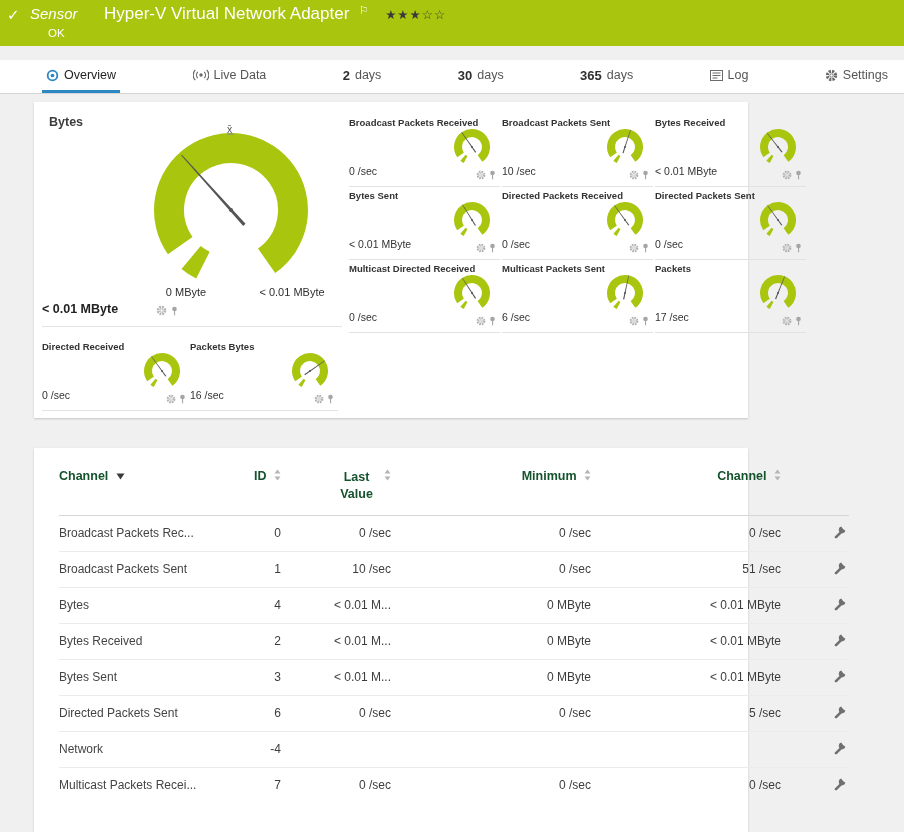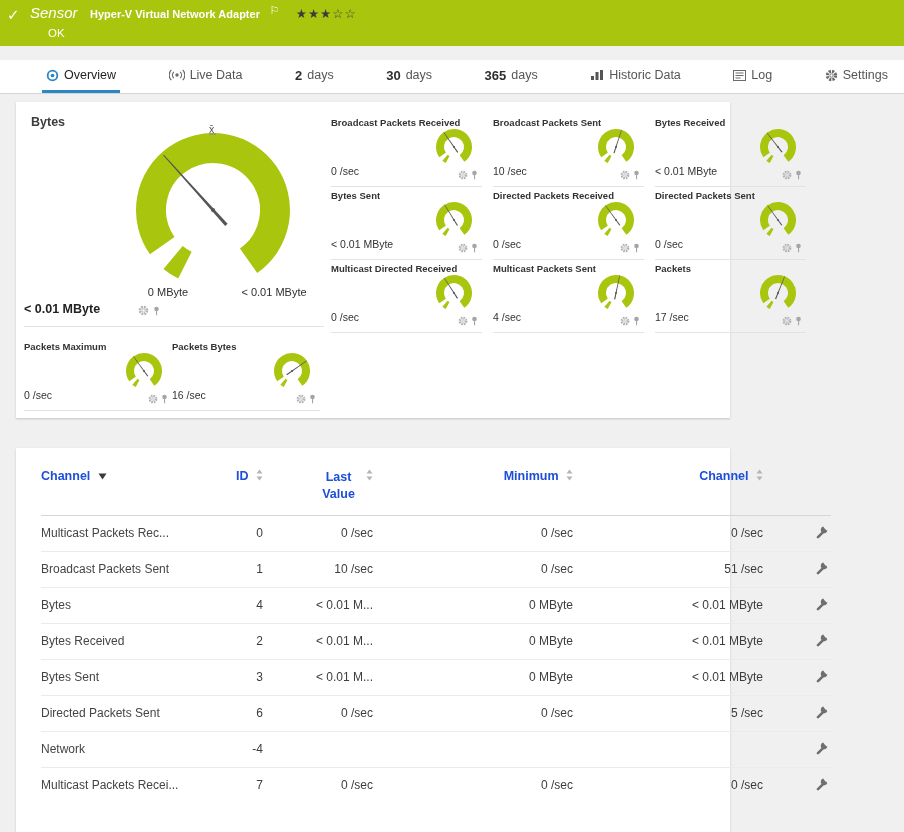--- a/index.html
+++ b/index.html
@@ -5,58 +5,58 @@
   html,body{margin:0;padding:0;}
   body{
     width:904px;height:832px;overflow:hidden;background:#f0f0f0;
     font-family:"Liberation Sans","DejaVu Sans",sans-serif;
     -webkit-font-smoothing:antialiased;
   }
   
   .topbar{position:relative;height:46px;background:#a9c50e;color:#fff;}
   .check{position:absolute;left:7px;top:6px;font-size:15px;font-weight:bold;}
   .titlerow{position:absolute;left:30px;top:4px;white-space:nowrap;}
-  .kind{font-style:italic;font-size:15px;margin-right:8px;}
-  .sensor-title{font-weight:bold;font-size:11px;}
+  .kind{font-style:italic;font-size:15px;margin-right:22px;}
+  .sensor-title{font-weight:normal;font-size:17px;}
   .flag{font-size:11px;vertical-align:top;margin-left:5px;cursor:pointer;}
   .stars{color:#3a3a3a;font-size:12.5px;margin-left:12px;letter-spacing:1px;cursor:pointer;}
   .status-ok{position:absolute;left:48px;top:27px;font-weight:normal;font-size:11.5px;}
   
   .tabs{margin-top:14px;background:#fff;border-bottom:1px solid #d4d4d4;height:33px;
         display:flex;justify-content:space-between;align-items:stretch;padding:0 12px 0 42px;}
   .tab{display:flex;align-items:center;gap:5px;font-size:12.5px;color:#555;
        padding:8px 4px;cursor:pointer;border-bottom:3px solid transparent;white-space:nowrap;}
   .tab.active{color:#1f1f1f;border-bottom-color:#2d87c3;}
   .tab .num{font-weight:bold;color:#2f2f2f;font-size:13px;}
   .ticon{display:flex;align-items:center;}
   
-  .card{background:#fff;width:714px;margin-left:16px;box-shadow:0 1px 2px rgba(0,0,0,.18);}
+  .card{background:#fff;width:714px;margin-left:34px;box-shadow:0 1px 2px rgba(0,0,0,.18);}
   .gauges{position:relative;height:316px;margin-top:8px;}
   
   .bg-label{position:absolute;left:15px;top:13px;font-weight:bold;font-size:12.5px;color:#3d3d3d;}
   .big-gauge{position:absolute;left:92px;top:18px;cursor:pointer;}
   .mean-label{position:absolute;left:193px;top:21px;font-size:10.5px;color:#555;}
   .scale-min{position:absolute;left:116px;top:184px;width:72px;text-align:center;font-size:11px;color:#2f2f2f;}
   .scale-max{position:absolute;left:208px;top:184px;width:100px;text-align:center;font-size:11px;color:#2f2f2f;}
   .bg-value{position:absolute;left:8px;top:200px;font-weight:bold;font-size:12.5px;color:#222;}
   .bg-icons{position:absolute;right:570px;top:203px;display:flex;gap:4px;align-items:center;}
   .bg-sep{position:absolute;left:8px;top:224px;width:300px;border-bottom:1px solid #e2e2e2;}
   
-  .mini-grid{position:absolute;left:315px;top:12px;display:grid;grid-template-columns:repeat(3,151px);grid-auto-rows:73px;column-gap:11px;}
+  .mini-grid{position:absolute;left:315px;top:12px;display:grid;grid-template-columns:repeat(3,151px);grid-auto-rows:73px;column-gap:2px;}
   .bottom-grid{position:absolute;left:8px;top:236px;display:grid;grid-template-columns:repeat(2,148px);grid-auto-rows:73px;}
   .tile{position:relative;border-bottom:1px solid #e2e2e2;overflow:visible;}
   .tile-title{font-size:9.5px;font-weight:bold;color:#333;padding-top:3px;white-space:nowrap;}
   .tile-gauge{position:absolute;right:5px;top:11px;cursor:pointer;line-height:0;}
   .tile-value{position:absolute;left:0;bottom:9px;font-size:10.5px;color:#333;}
   .tile-icons{position:absolute;right:4px;bottom:6px;display:flex;gap:3px;align-items:center;}
   .tile-icons span{cursor:pointer;line-height:0;}
   
   .table-card{margin-top:30px;padding:16px 0 20px 0;min-height:400px;}
   table.channels{border-collapse:collapse;margin-left:25px;width:790px;font-size:12px;color:#3c3c3c;table-layout:fixed;}
-  .channels th{font-size:12.5px;color:#1d4ed8;font-weight:bold;text-align:right;vertical-align:top;
+  .channels th{font-size:12.5px;color:#14532d;font-weight:bold;text-align:right;vertical-align:top;
                padding:5px 8px 12px 0;border-bottom:1px solid #d6d6d6;}
   .channels th.h-channel{text-align:left;}
   .channels td{border-top:1px solid #ebebeb;padding:9px 8px 9px 0;}
   .channels tr:first-child td{border-top:none;}
   .channels td.c-channel{text-align:left;color:#444;cursor:pointer;}
   .channels td.c-num{text-align:right;}
   .channels td.c-tools{text-align:right;padding-right:2px;}
   .sorticon{margin-left:4px;vertical-align:top;display:inline-block;}
   .wrapb{display:inline-block;width:40px;text-align:center;line-height:1.35;}
   .wrench{cursor:pointer;line-height:0;display:inline-block;}
@@ -100,28 +100,20 @@
         <span class="num">2</span>
         <span>days</span>
       </div>
       <div class="tab">
         <span class="num">30</span>
         <span>days</span>
       </div>
       <div class="tab">
         <span class="num">365</span>
         <span>days</span>
-      </div>
-      <div class="tab">
-        <span class="ticon">
-          <svg width="14" height="12" viewBox="0 0 14 12">
-            <path d="M1 11 V7 H4 V11 M5.5 11 V3 H8.5 V11 M10 11 V1 H13 V11 Z" fill="#555"></path>
-          </svg>
-        </span>
-        <span>Historic Data</span>
       </div>
       <div class="tab">
         <span class="ticon">
           <svg width="13" height="11" viewBox="0 0 13 11">
             <rect x="0.5" y="0.5" width="12" height="10" fill="none" stroke="#6b6b6b"></rect>
             <line x1="2.5" y1="3" x2="10.5" y2="3" stroke="#6b6b6b"></line>
             <line x1="2.5" y1="5.5" x2="10.5" y2="5.5" stroke="#6b6b6b"></line>
             <line x1="2.5" y1="8" x2="7.5" y2="8" stroke="#6b6b6b"></line>
           </svg>
         </span>
@@ -322,21 +314,21 @@
         <div class="tile">
           <div class="tile-title">Multicast Packets Sent</div>
           <div class="tile-gauge"><svg width="46" height="42" viewBox="0 0 46 42">
               <path d="M 11.5 30.0 A 14 14 0 1 1 31.0 33.5" fill="none" stroke="#a9c50e" stroke-width="8"></path>
               <path d="M 16.6 34.5 A 14 14 0 0 1 14.0 32.7" fill="none" stroke="#a9c50e" stroke-width="8"></path>
               <g transform="rotate(12 23 22)">
                 <polygon points="22.4,28.5 23.6,28.5 23.25,4 22.75,4" fill="#555555"></polygon>
               </g>
               <circle cx="23" cy="22" r="1" fill="#555555"></circle>
             </svg></div>
-          <div class="tile-value">4 /sec</div>
+          <div class="tile-value">6 /sec</div>
           <div class="tile-icons">
             <span><svg width="10" height="10" viewBox="0 0 16 16">
                 <circle cx="8" cy="8" r="5" fill="none" stroke="#b3b3b3" stroke-width="4" stroke-dasharray="2.6 1.33"></circle>
                 <circle cx="8" cy="8" r="2" fill="#fff" stroke="#b3b3b3" stroke-width="1"></circle>
               </svg></span>
             <span><svg width="7" height="10" viewBox="0 0 7 10">
                 <circle cx="3.5" cy="3" r="2.3" fill="#a5a5a5"></circle>
                 <rect x="3" y="5" width="1.1" height="4.3" fill="#a5a5a5"></rect>
               </svg></span>
           </div>
@@ -359,21 +351,21 @@
               </svg></span>
             <span><svg width="7" height="10" viewBox="0 0 7 10">
                 <circle cx="3.5" cy="3" r="2.3" fill="#a5a5a5"></circle>
                 <rect x="3" y="5" width="1.1" height="4.3" fill="#a5a5a5"></rect>
               </svg></span>
           </div>
         </div>
       </div>
     <div class="bottom-grid" id="bottomGrid">
         <div class="tile">
-          <div class="tile-title">Packets Maximum</div>
+          <div class="tile-title">Directed Received</div>
           <div class="tile-gauge"><svg width="46" height="42" viewBox="0 0 46 42">
               <path d="M 11.5 30.0 A 14 14 0 1 1 31.0 33.5" fill="none" stroke="#a9c50e" stroke-width="8"></path>
               <path d="M 16.6 34.5 A 14 14 0 0 1 14.0 32.7" fill="none" stroke="#a9c50e" stroke-width="8"></path>
               <g transform="rotate(-36 23 22)">
                 <polygon points="22.4,28.5 23.6,28.5 23.25,4 22.75,4" fill="#555555"></polygon>
               </g>
               <circle cx="23" cy="22" r="1" fill="#555555"></circle>
             </svg></div>
           <div class="tile-value">0 /sec</div>
           <div class="tile-icons">
@@ -456,21 +448,21 @@
             <span class="sorticon"><svg width="7" height="12" viewBox="0 0 7 12">
                   <path d="M3.5 0.5 6.5 4.5 0.5 4.5Z" fill="#b5b5b5"></path>
                   <path d="M3.5 11.5 0.5 7.5 6.5 7.5Z" fill="#b5b5b5"></path>
                 </svg></span>
           </th>
           <th></th>
         </tr>
       </thead>
       <tbody id="rows">
           <tr>
-            <td class="c-channel">Multicast Packets Rec...</td>
+            <td class="c-channel">Broadcast Packets Rec...</td>
             <td class="c-num">0</td>
             <td class="c-num">0 /sec</td>
             <td class="c-num">0 /sec</td>
             <td class="c-num">0 /sec</td>
             <td class="c-tools"><span class="wrench"><svg width="14" height="14" viewBox="0 0 14 14">
                   <path d="M3 12.2 8.6 6.6" stroke="#6f6f6f" stroke-width="2.6" stroke-linecap="round"></path>
                   <path d="M8.2 1.6 a3.4 3.4 0 1 0 4.2 4.2 L10 4 Z" fill="#6f6f6f"></path>
                 </svg></span></td>
           </tr>
           <tr>

